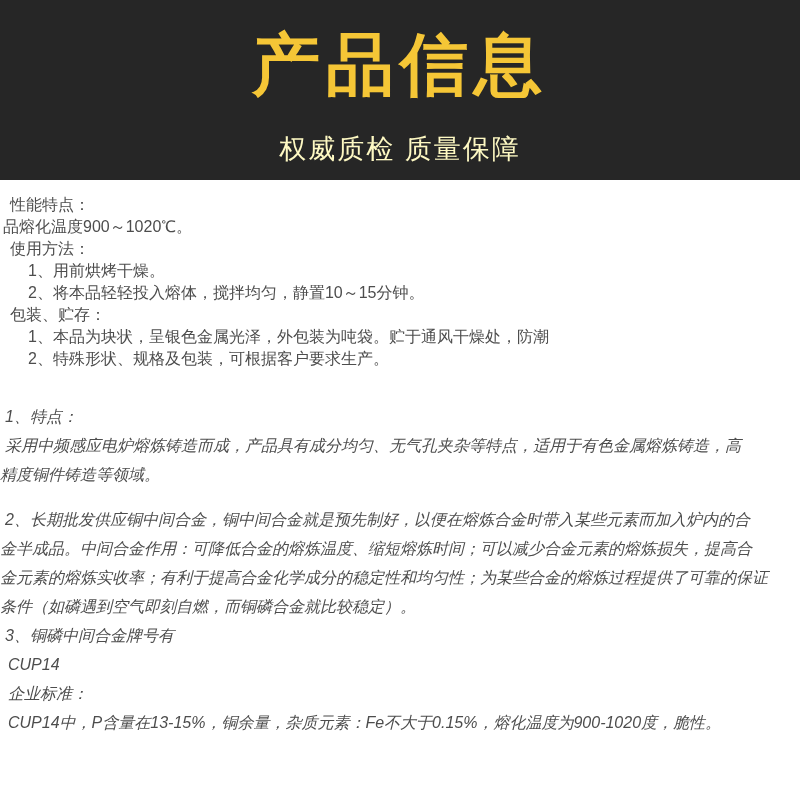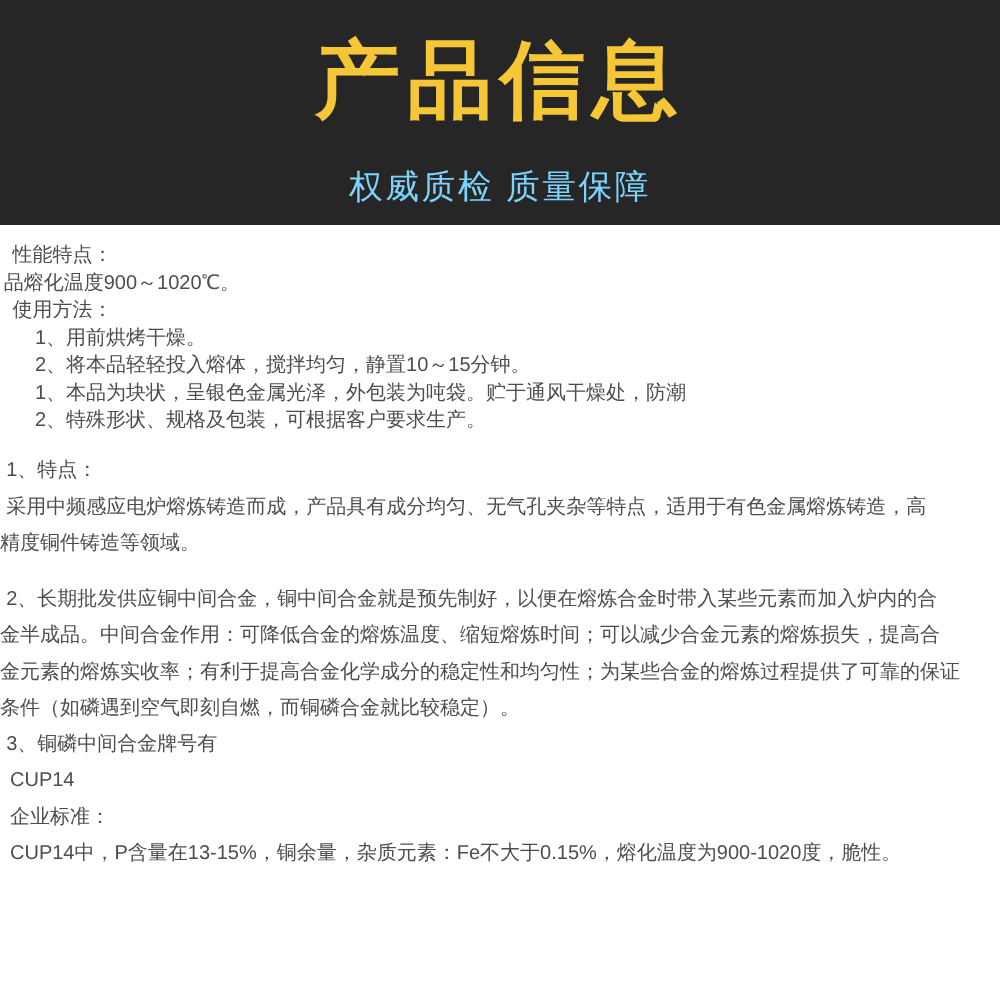--- a/index.html
+++ b/index.html
@@ -33,21 +33,21 @@
     line-height: 1;
     font-weight: bold;
     letter-spacing: 6px;
     color: #f5c636;
   }
   .banner-subtitle {
     margin-top: 38px;
     font-size: 27px;
     line-height: 1;
     letter-spacing: 2px;
-    color: #7dd3fc;
+    color: #fef9c3;
   }
 
   
   .content {
     color: #4d4d4d;
     font-size: 16px;
   }
   .ln {
     white-space: nowrap;
     overflow: hidden;
@@ -57,22 +57,23 @@
   .specs {
     padding: 14px 16px 0 3px;
     line-height: 22px;
   }
   .specs .head { padding-left: 7px; }
   .specs .item { padding-left: 25px; }
   .specs .wrapln { padding-left: 0; }
 
   
   .details {
-    margin-top: 14px;
+    margin-top: 32px;
     line-height: 29px;
+    font-style: italic;
   }
   .details .i0 { padding-left: 0; }
   .details .i1 { padding-left: 5px; }
   .details .i2 { padding-left: 8px; }
   .details .para-gap { margin-top: 16px; }
 </style>
 </head>
 <body>
 
 <div class="page">
@@ -83,20 +84,21 @@
   </header>
 
   <main class="content">
 
     <section class="specs">
       <div class="ln head">性能特点：</div>
       <div class="ln wrapln">品熔化温度900～1020℃。</div>
       <div class="ln head">使用方法：</div>
       <div class="ln item">1、用前烘烤干燥。</div>
       <div class="ln item">2、将本品轻轻投入熔体，搅拌均匀，静置10～15分钟。</div>
+      <div class="ln head">包装、贮存：</div>
       <div class="ln item">1、本品为块状，呈银色金属光泽，外包装为吨袋。贮于通风干燥处，防潮</div>
       <div class="ln item">2、特殊形状、规格及包装，可根据客户要求生产。</div>
     </section>
 
     <section class="details">
       <div class="ln i1">1、特点：</div>
       <div class="ln i1">采用中频感应电炉熔炼铸造而成，产品具有成分均匀、无气孔夹杂等特点，适用于有色金属熔炼铸造，高</div>
       <div class="ln i0">精度铜件铸造等领域。</div>
       <div class="ln i1 para-gap">2、长期批发供应铜中间合金，铜中间合金就是预先制好，以便在熔炼合金时带入某些元素而加入炉内的合</div>
       <div class="ln i0">金半成品。中间合金作用：可降低合金的熔炼温度、缩短熔炼时间；可以减少合金元素的熔炼损失，提高合</div>

